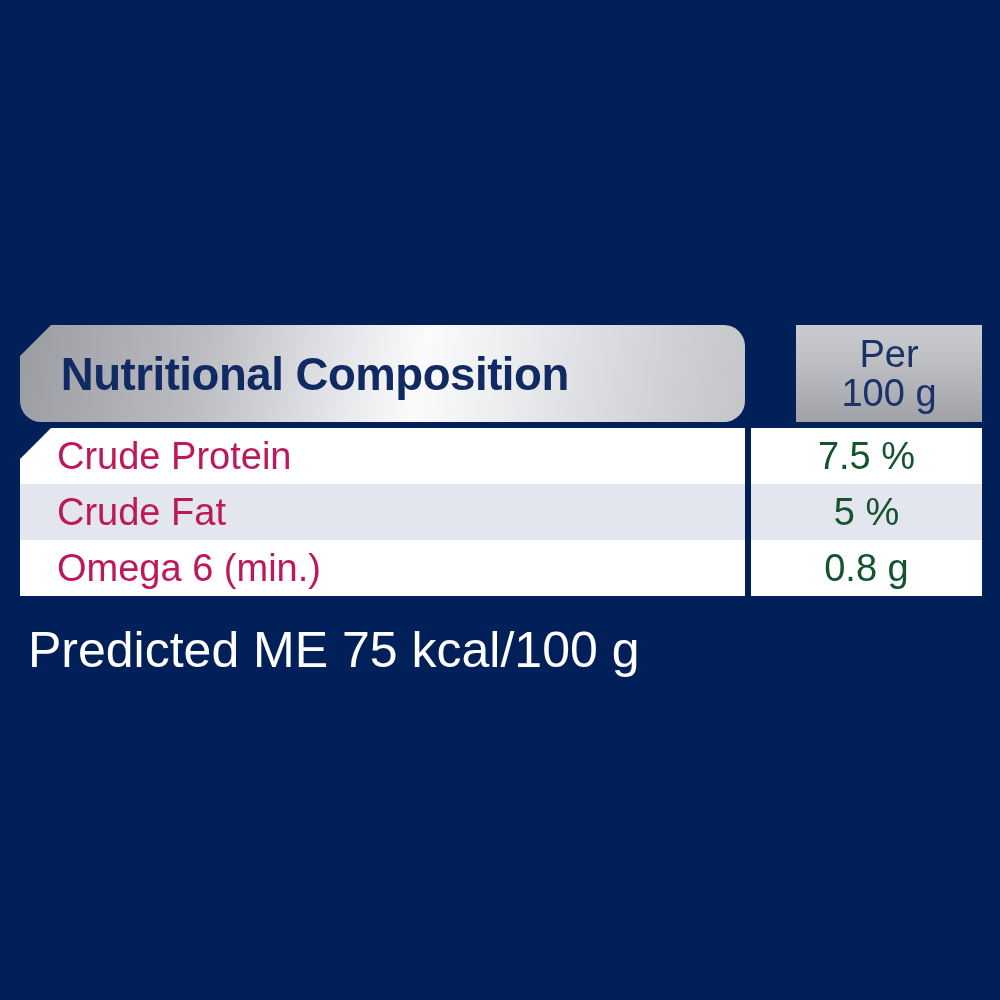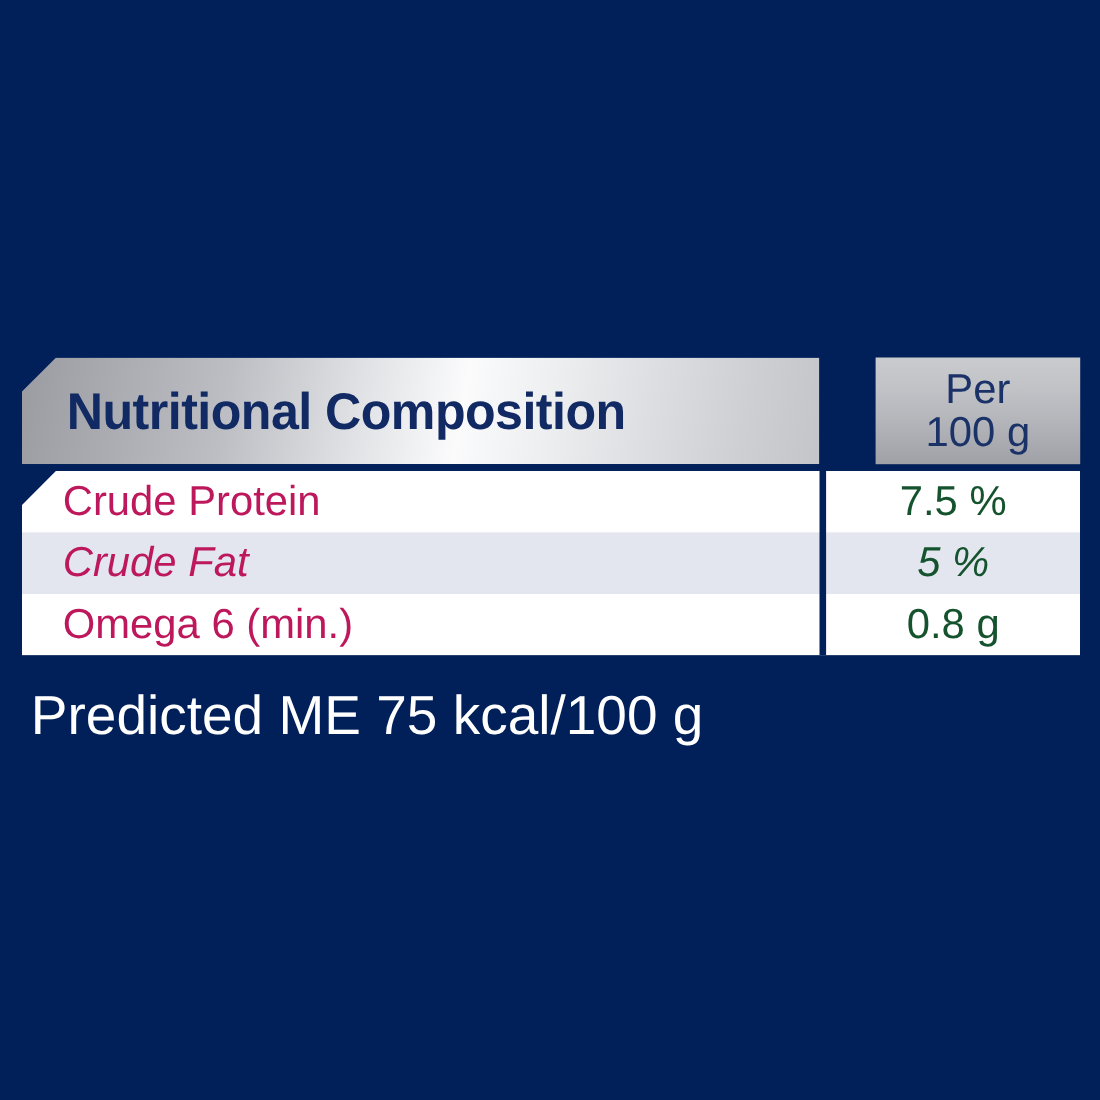--- a/index.html
+++ b/index.html
@@ -41,20 +41,21 @@
         #a7a9ae 10%,
         #bcbec3 26%,
         #dfe1e4 42%,
         #fbfbfc 55%,
         #eceef0 66%,
         #dcdee1 78%,
         #cdcfd3 90%,
         #c3c5c9 100%);
     -webkit-clip-path: polygon(31px 0, 100% 0, 100% 100%, 0 100%, 0 31px);
     clip-path: polygon(31px 0, 100% 0, 100% 100%, 0 100%, 0 31px);
+    border-radius: 21px;
   }
 
   .header-title-text {
     font-size: 47px;
     font-weight: bold;
     color: #112a63;
     letter-spacing: -0.5px;
     padding-left: 42px;
     transform: scaleX(0.97);
     transform-origin: left center;
@@ -110,21 +111,20 @@
   }
 
   .table-row {
     display: flex;
     height: 56px;
     position: relative;
   }
 
   .table-row.shaded {
     background: #e3e6ef;
-    font-style: italic;
   }
 
   .row-label-cell {
     flex: 0 0 725px;
     display: flex;
     align-items: center;
     padding-left: 37px;
     box-sizing: border-box;
   }
 

